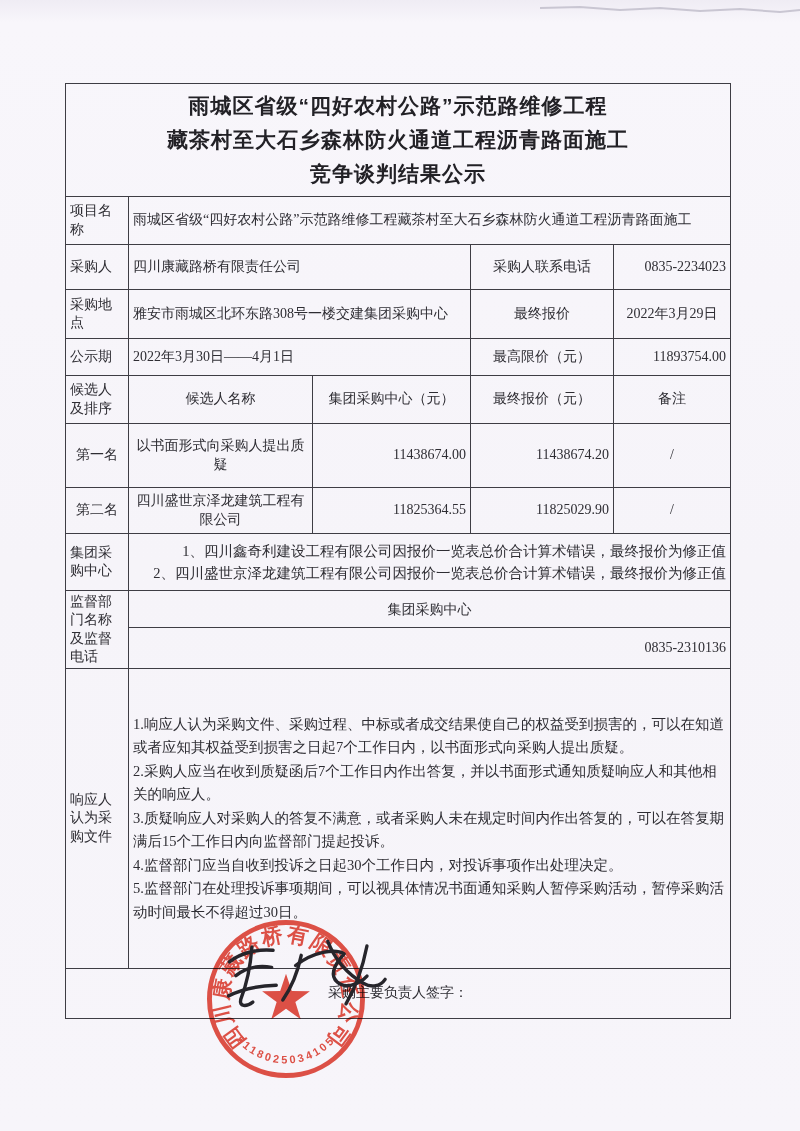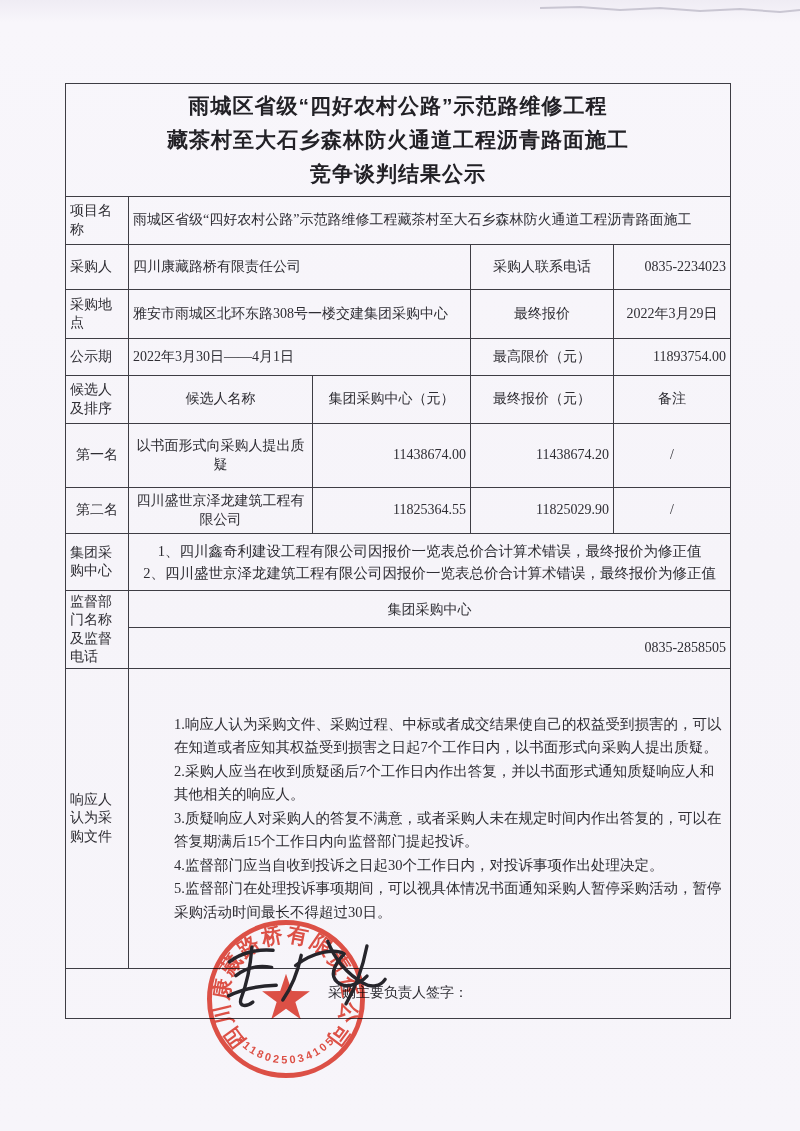--- a/index.html
+++ b/index.html
@@ -30,23 +30,23 @@
   .h-title{height:113px;}
   .h-project{height:48px;} .h-buyer{height:45px;} .h-loc{height:49px;} .h-period{height:37px;}
   .h-chead{height:48px;} .h-cand1{height:64px;} .h-cand2{height:46px;}
   .h-notes{height:57px;} .h-sup1{height:37px;} .h-sup2{height:41px;}
   .h-objection{height:300px;} .h-sign{height:50px;}
   .lbl{text-align:left;padding-left:6px;}
   .left{text-align:left;padding-left:6px;}
   .center{text-align:center;}
   .num{font-family:Liberation Serif, serif;font-size:13px;letter-spacing:0;text-align:right;}
   .sans-b{font-family:"Liberation Sans", sans-serif;font-weight:700;font-size:14px;margin-left:32px;}
-  .notes-line{font-size:14.5px;line-height:1.55;text-align:center;}
+  .notes-line{font-size:14.5px;line-height:1.55;text-align:right;}
   .objection-content{padding:6px 8px;}
-  .objection-item{font-size:14.5px;line-height:1.62;text-align:left;margin-left:41px;}
+  .objection-item{font-size:14.5px;line-height:1.62;text-align:left;}
   .sign-cell{text-align:center;padding-left:8px;font-size:15px;vertical-align:middle;}
   .stamp{position:absolute;left:204px;top:917px;width:164px;height:164px;opacity:.88;mix-blend-mode:multiply;}
   .signature{position:absolute;left:216px;top:933px;width:190px;height:88px;transform:rotate(-2deg);}
 </style>
 </head>
 <body>
 
 <div class="page">
 
   <svg class="paper-edge" viewBox="0 0 260 10" preserveAspectRatio="none">
@@ -127,21 +127,21 @@
         <div class="notes-line">1、四川鑫奇利建设工程有限公司因报价一览表总价合计算术错误，最终报价为修正值</div>
         <div class="notes-line">2、四川盛世京泽龙建筑工程有限公司因报价一览表总价合计算术错误，最终报价为修正值</div>
       </td>
     </tr>
 
     <tr class="h-sup1">
       <th class="lbl" rowspan="2">监督部门名称及监督电话</th>
       <td colspan="4" class="center sans-b">集团采购中心</td>
     </tr>
     <tr class="h-sup2">
-      <td colspan="4" class="center num">0835-2858505</td>
+      <td colspan="4" class="center num">0835-2310136</td>
     </tr>
 
     <tr class="h-objection">
       <th class="lbl">响应人认为采购文件</th>
       <td colspan="4" class="objection-content">
         <div class="objection-item">1.响应人认为采购文件、采购过程、中标或者成交结果使自己的权益受到损害的，可以在知道或者应知其权益受到损害之日起7个工作日内，以书面形式向采购人提出质疑。</div>
         <div class="objection-item">2.采购人应当在收到质疑函后7个工作日内作出答复，并以书面形式通知质疑响应人和其他相关的响应人。</div>
         <div class="objection-item">3.质疑响应人对采购人的答复不满意，或者采购人未在规定时间内作出答复的，可以在答复期满后15个工作日内向监督部门提起投诉。</div>
         <div class="objection-item">4.监督部门应当自收到投诉之日起30个工作日内，对投诉事项作出处理决定。</div>
         <div class="objection-item">5.监督部门在处理投诉事项期间，可以视具体情况书面通知采购人暂停采购活动，暂停采购活动时间最长不得超过30日。</div>

